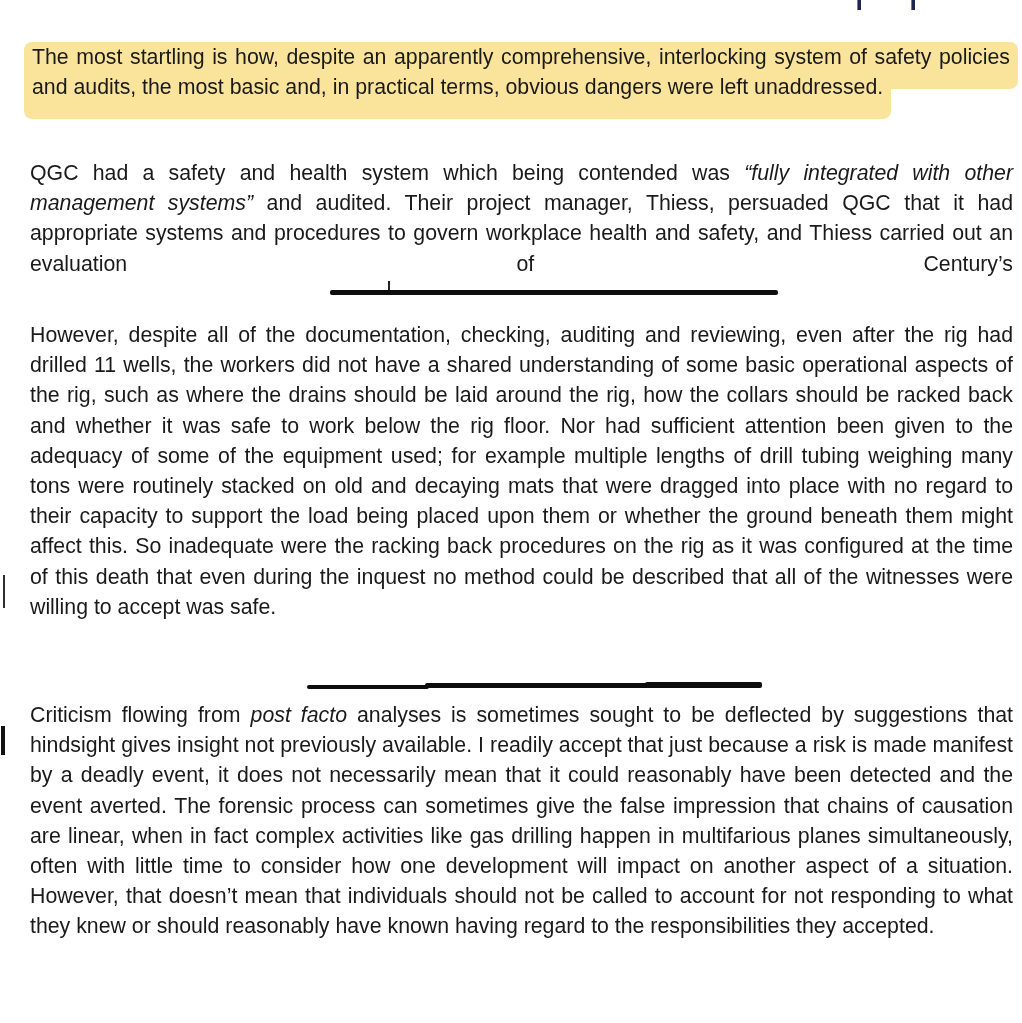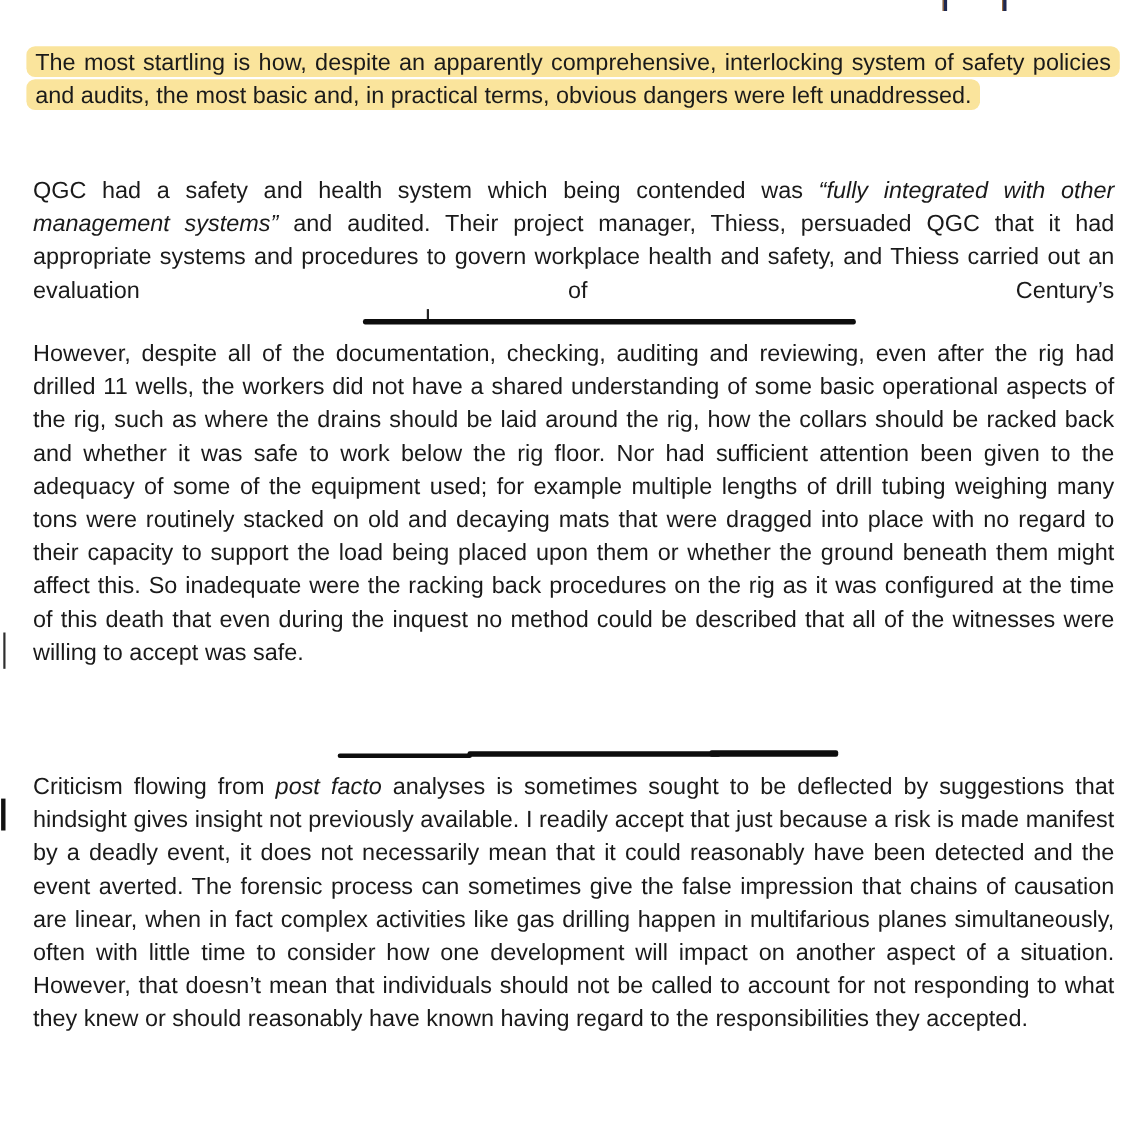--- a/index.html
+++ b/index.html
@@ -26,33 +26,33 @@
     color: #1a1a1a;
   }
   .p1 {
     top: 42px;
     left: 24px;
     width: 994px;
   }
   .p1 mark {
     color: inherit;
     background: #FAE49C;
-    padding: 3px 8px 1px 8px;
+    padding: 3px 8px 20px 8px;
     border-radius: 8px;
     -webkit-box-decoration-break: clone;
     box-decoration-break: clone;
   }
   .p2 {
     top: 158px;
     left: 30px;
     width: 983px;
     text-align-last: justify;
   }
   .p3 {
-    top: 306px;
+    top: 320px;
     left: 30px;
     width: 983px;
   }
   .p4 {
     top: 700px;
     left: 30px;
     width: 983px;
   }
   .redact-1 {
     position: absolute;

